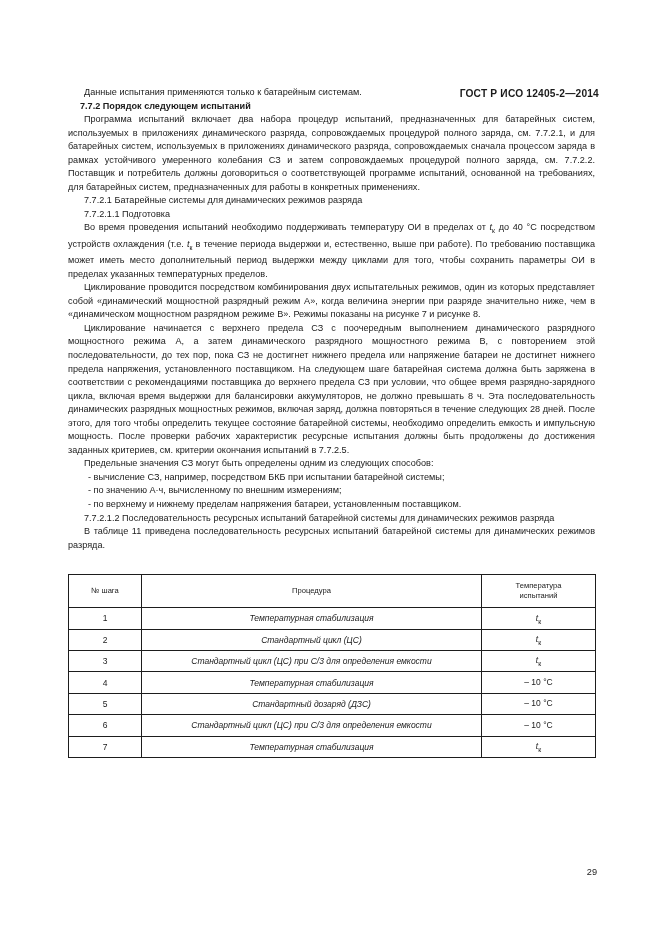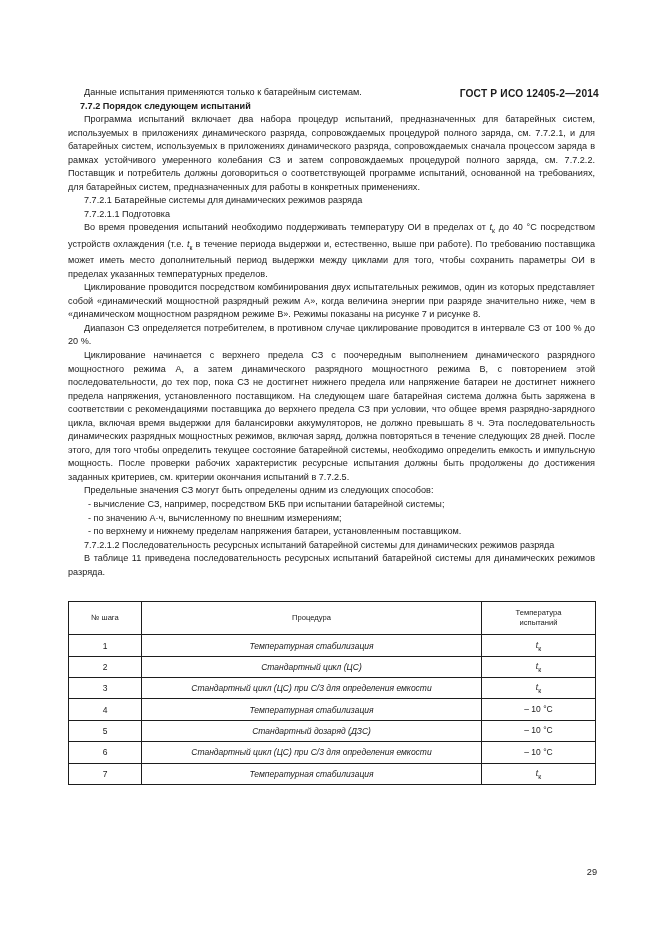--- a/index.html
+++ b/index.html
@@ -129,21 +129,20 @@
     <p class="indent">Программа испытаний включает два набора процедур испытаний, предназначенных для батарейных систем, используемых в приложениях динамического разряда, сопровождаемых процедурой полного заряда, см. 7.7.2.1, и для батарейных систем, используемых в приложениях динамического разряда, сопровождаемых сначала процессом заряда в рамках устойчивого умеренного колебания СЗ и затем сопровождаемых процедурой полного заряда, см. 7.7.2.2. Поставщик и потребитель должны договориться о соответствующей программе испытаний, основанной на требованиях, для батарейных систем, предназначенных для работы в конкретных применениях.</p>
 
     <p class="sub">7.7.2.1 Батарейные системы для динамических режимов разряда</p>
 
     <p class="sub">7.7.2.1.1 Подготовка</p>
 
     <p class="indent"><span>Во время проведения испытаний необходимо поддерживать температуру ОИ в пределах от </span><span class="ital">t</span><span class="sub-k">к</span><span> до 40 °С посредством устройств охлаждения (т.е. </span><span class="ital">t</span><span class="sub-k">к</span><span> в течение периода выдержки и, естественно, выше при работе). По требованию поставщика может иметь место дополнительный период выдержки между циклами для того, чтобы сохранить параметры ОИ в пределах указанных температурных пределов.</span></p>
 
     <p class="indent">Циклирование проводится посредством комбинирования двух испытательных режимов, один из которых представляет собой «динамический мощностной разрядный режим А», когда величина энергии при разряде значительно ниже, чем в «динамическом мощностном разрядном режиме В». Режимы показаны на рисунке 7 и рисунке 8.</p>
 
-    <p class="indent">Диапазон СЗ определяется потребителем, в противном случае циклирование проводится в интервале СЗ от 100 % до 20 %.</p>
 
     <p class="indent">Циклирование начинается с верхнего предела СЗ с поочередным выполнением динамического разрядного мощностного режима А, а затем динамического разрядного мощностного режима В, с повторением этой последовательности, до тех пор, пока СЗ не достигнет нижнего предела или напряжение батареи не достигнет нижнего предела напряжения, установленного поставщиком. На следующем шаге батарейная система должна быть заряжена в соответствии с рекомендациями поставщика до верхнего предела СЗ при условии, что общее время разрядно-зарядного цикла, включая время выдержки для балансировки аккумуляторов, не должно превышать 8 ч. Эта последовательность динамических разрядных мощностных режимов, включая заряд, должна повторяться в течение следующих 28 дней. После этого, для того чтобы определить текущее состояние батарейной системы, необходимо определить емкость и импульсную мощность. После проверки рабочих характеристик ресурсные испытания должны быть продолжены до достижения заданных критериев, см. критерии окончания испытаний в 7.7.2.5.</p>
 
     <p class="indent">Предельные значения СЗ могут быть определены одним из следующих способов:</p>
 
     <p class="bullet">- вычисление СЗ, например, посредством БКБ при испытании батарейной системы;</p>
     <p class="bullet">- по значению А·ч, вычисленному по внешним измерениям;</p>
     <p class="bullet">- по верхнему и нижнему пределам напряжения батареи, установленным поставщиком.</p>
 
     <p class="indent">7.7.2.1.2 Последовательность ресурсных испытаний батарейной системы для динамических режимов разряда</p>

